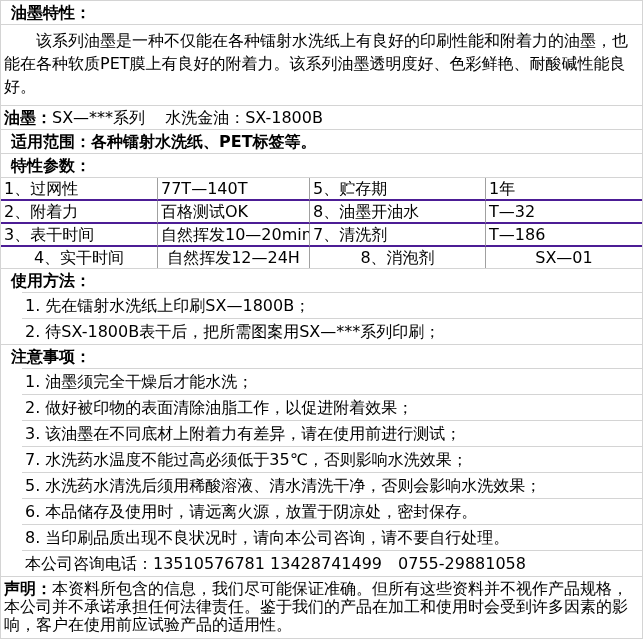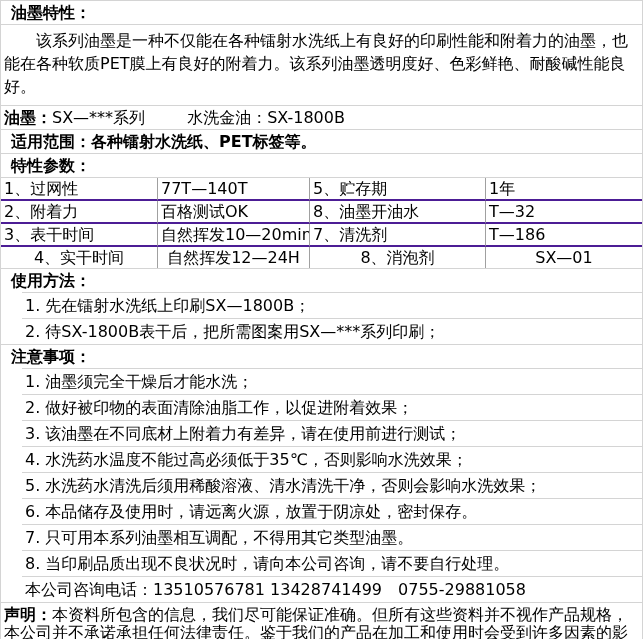--- a/index.html
+++ b/index.html
@@ -21,21 +21,21 @@
   .page > *:first-child { border-top: none; }
 
   .row { padding: 2px 3px; line-height: 19px; }
   .row.heading b { font-weight: bold; margin-left: 7px; }
   .row.item { padding: 3px 3px; margin-left: 21px; }
   .row.intro {
     padding: 4px 3px 7px 3px;
     line-height: 23px;
   }
   .row.inline b { font-weight: bold; }
-  .gap-left { margin-left: 42px; }
+  .gap-left { margin-left: 20px; }
   .row.statement {
     padding: 3px 3px 4px 3px;
     line-height: 18px;
   }
   .row.statement b { font-weight: bold; }
 
   .param-table {
     display: grid;
     grid-template-columns: 157px 152px 176px 1fr;
   }
@@ -100,24 +100,23 @@
   </div>
   <div class="row item">1. 先在镭射水洗纸上印刷SX—1800B；</div>
   <div class="row item">2. 待SX-1800B表干后，把所需图案用SX—***系列印刷；</div>
 
   <div class="row heading">
     <b>注意事项：</b>
   </div>
   <div class="row item">1. 油墨须完全干燥后才能水洗；</div>
   <div class="row item">2. 做好被印物的表面清除油脂工作，以促进附着效果；</div>
   <div class="row item">3. 该油墨在不同底材上附着力有差异，请在使用前进行测试；</div>
-  <div class="row item">4. 水洗药水温度不能过高必须低于35℃，否则影响水洗效果；</div>
+  <div class="row item">7. 水洗药水温度不能过高必须低于35℃，否则影响水洗效果；</div>
   <div class="row item">5. 水洗药水清洗后须用稀酸溶液、清水清洗干净，否则会影响水洗效果；</div>
   <div class="row item">6. 本品储存及使用时，请远离火源，放置于阴凉处，密封保存。</div>
-  <div class="row item">7. 只可用本系列油墨相互调配，不得用其它类型油墨。</div>
   <div class="row item">8. 当印刷品质出现不良状况时，请向本公司咨询，请不要自行处理。</div>
 
   <div class="row item">
     <span>本公司咨询电话：</span><span>13510576781 13428741499　0755-29881058</span>
   </div>
 
   <div class="row statement">
     <b>声明：</b><span>本资料所包含的信息，我们尽可能保证准确。但所有这些资料并不视作产品规格，本公司并不承诺承担任何法律责任。鉴于我们的产品在加工和使用时会受到许多因素的影响，客户在使用前应试验产品的适用性。</span>
   </div>
 

